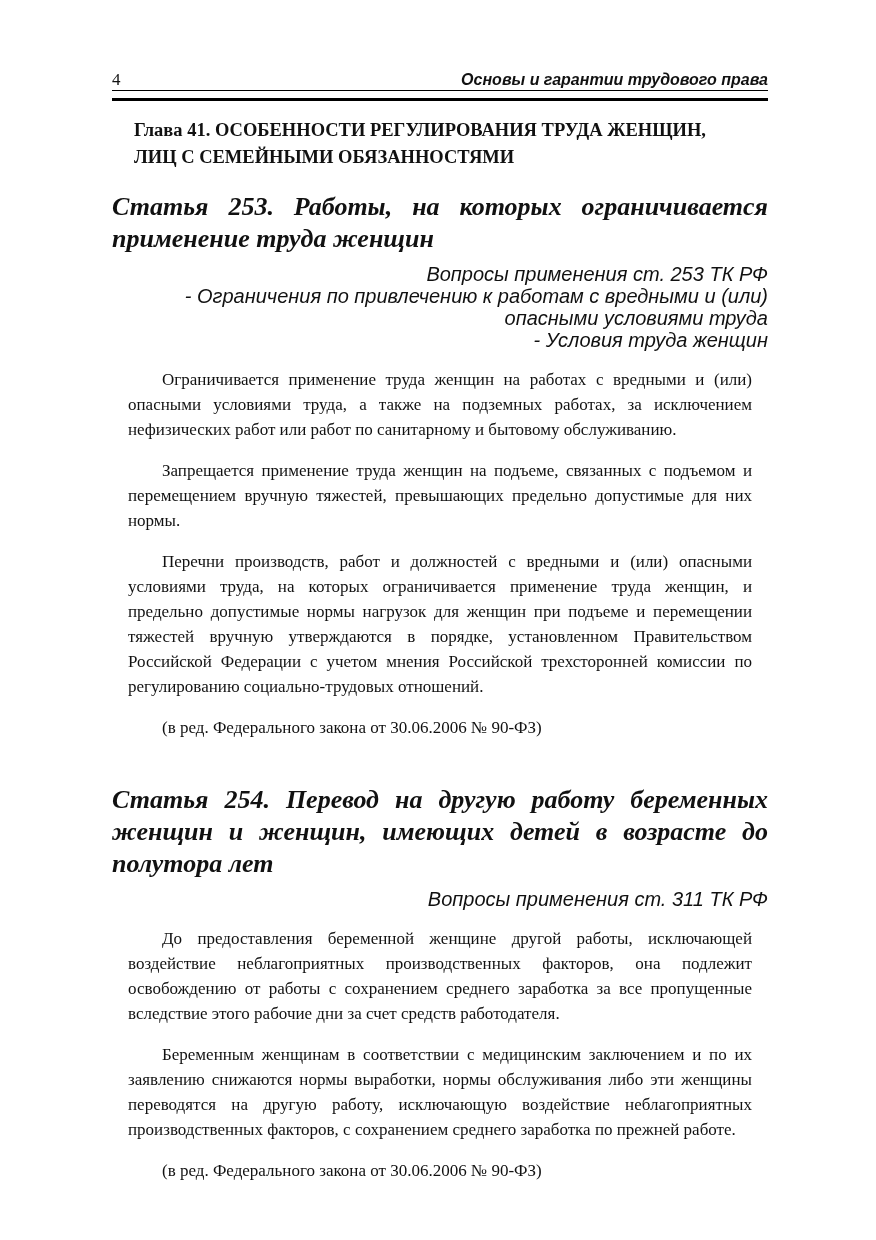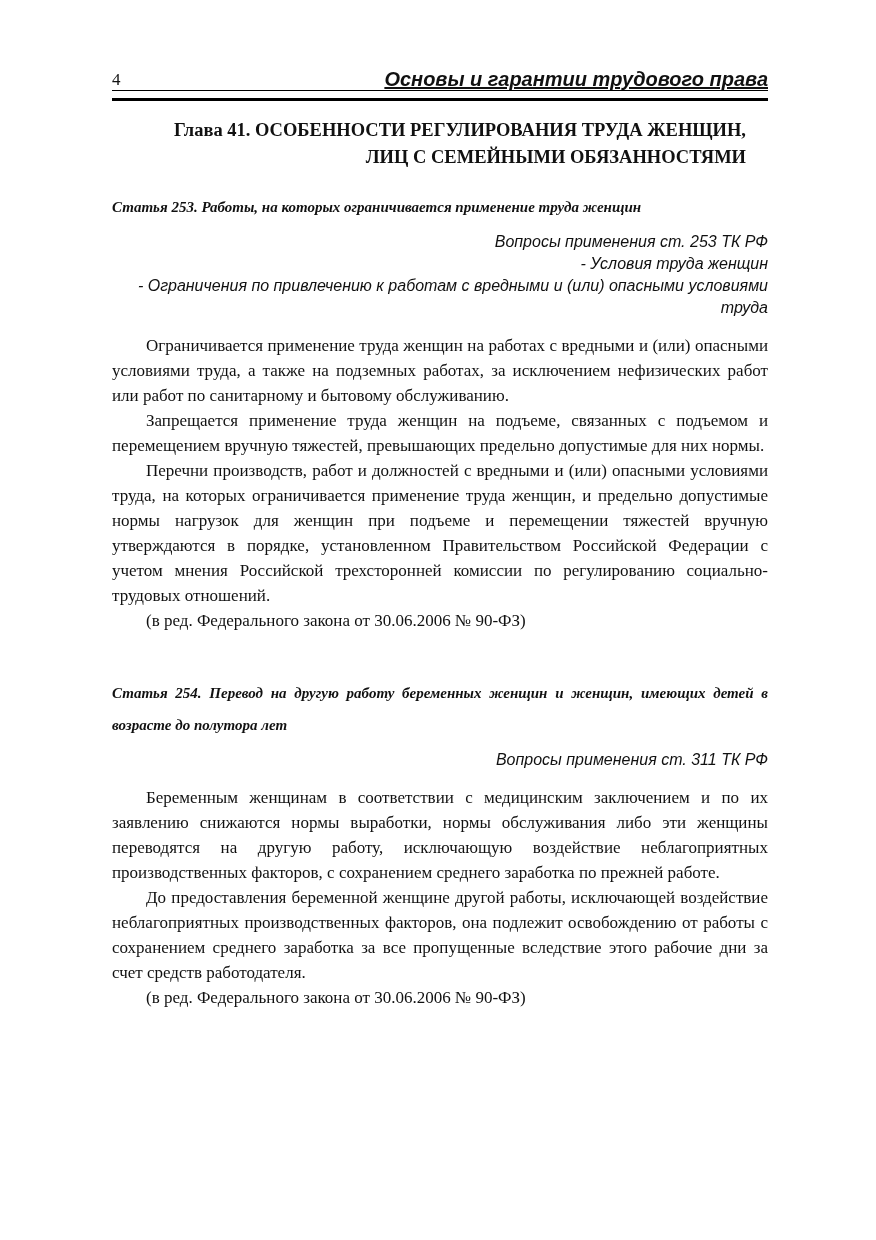--- a/index.html
+++ b/index.html
@@ -29,68 +29,67 @@
   }
   .page-number {
     font-size: 17px;
     line-height: 19px;
     font-family: "Liberation Serif", serif;
   }
   .running-title {
     font-family: "Liberation Sans", sans-serif;
     font-style: italic;
     font-weight: 600;
-    font-size: 20px;
+    font-size: 16px;
     line-height: 19px;
-    text-decoration: underline;
   }
   .rule-thin {
     border: 0;
     border-top: 1px solid #000;
     margin: 1px 0 0 0;
   }
   .rule-thick {
     border: 0;
     border-top: 3px solid #000;
     margin: 7px 0 0 0;
   }
   
   .chapter-title {
     margin: 16px auto 0 auto;
     max-width: 612px;
-    text-align: right;
+    text-align: left;
     font-weight: bold;
     font-size: 18.5px;
     line-height: 27px;
   }
   
   .article-title {
     font-weight: bold;
     font-style: italic;
-    font-size: 15px;
+    font-size: 26px;
     line-height: 32px;
     text-align: justify;
     margin: 20px 0 8px 0;
   }
   .article-title.second {
     margin-top: 44px;
   }
   .annotation-block {
     text-align: right;
     font-family: "Liberation Sans", sans-serif;
     font-style: italic;
-    font-size: 16px;
+    font-size: 20px;
     line-height: 22px;
     margin: 0 0 14px 0;
   }
   .annotation-line {
     margin: 0;
   }
   .body-p {
-    margin: 0;
+    margin: 16px;
     font-size: 17px;
     line-height: 25px;
     text-align: justify;
     text-indent: 34px;
   }
 </style>
 </head>
 <body>
 
 <div class="page">
@@ -102,33 +101,33 @@
     </div>
     <hr class="rule-thin">
     <hr class="rule-thick">
 
     <h1 class="chapter-title">Глава 41. ОСОБЕННОСТИ РЕГУЛИРОВАНИЯ ТРУДА ЖЕНЩИН, ЛИЦ С СЕМЕЙНЫМИ ОБЯЗАННОСТЯМИ</h1>
 
     <section>
       <h2 class="article-title">Статья 253. Работы, на которых ограничивается применение труда женщин</h2>
       <div class="annotation-block">
         <p class="annotation-line">Вопросы применения ст. 253 ТК РФ</p>
+        <p class="annotation-line">- Ограничения по привлечению к работам с вредными и (или) опасными условиями труда</p>
         <p class="annotation-line">- Условия труда женщин</p>
-        <p class="annotation-line">- Ограничения по привлечению к работам с вредными и (или) опасными условиями труда</p>
       </div>
       <p class="body-p">Ограничивается применение труда женщин на работах с вредными и (или) опасными условиями труда, а также на подземных работах, за исключением нефизических работ или работ по санитарному и бытовому обслуживанию.</p>
       <p class="body-p">Запрещается применение труда женщин на подъеме, связанных с подъемом и перемещением вручную тяжестей, превышающих предельно допустимые для них нормы.</p>
       <p class="body-p">Перечни производств, работ и должностей с вредными и (или) опасными условиями труда, на которых ограничивается применение труда женщин, и предельно допустимые нормы нагрузок для женщин при подъеме и перемещении тяжестей вручную утверждаются в порядке, установленном Правительством Российской Федерации с учетом мнения Российской трехсторонней комиссии по регулированию социально-трудовых отношений.</p>
       <p class="body-p">(в ред. Федерального закона от 30.06.2006 № 90-ФЗ)</p>
     </section>
 
     <section>
       <h2 class="article-title second">Статья 254. Перевод на другую работу беременных женщин и женщин, имеющих детей в возрасте до полутора лет</h2>
       <div class="annotation-block">
         <p class="annotation-line">Вопросы применения ст. 311 ТК РФ</p>
       </div>
+      <p class="body-p">До предоставления беременной женщине другой работы, исключающей воздействие неблагоприятных производственных факторов, она подлежит освобождению от работы с сохранением среднего заработка за все пропущенные вследствие этого рабочие дни за счет средств работодателя.</p>
       <p class="body-p">Беременным женщинам в соответствии с медицинским заключением и по их заявлению снижаются нормы выработки, нормы обслуживания либо эти женщины переводятся на другую работу, исключающую воздействие неблагоприятных производственных факторов, с сохранением среднего заработка по прежней работе.</p>
-      <p class="body-p">До предоставления беременной женщине другой работы, исключающей воздействие неблагоприятных производственных факторов, она подлежит освобождению от работы с сохранением среднего заработка за все пропущенные вследствие этого рабочие дни за счет средств работодателя.</p>
       <p class="body-p">(в ред. Федерального закона от 30.06.2006 № 90-ФЗ)</p>
     </section>
 
   </div>
 </div>
 
 </body></html>

